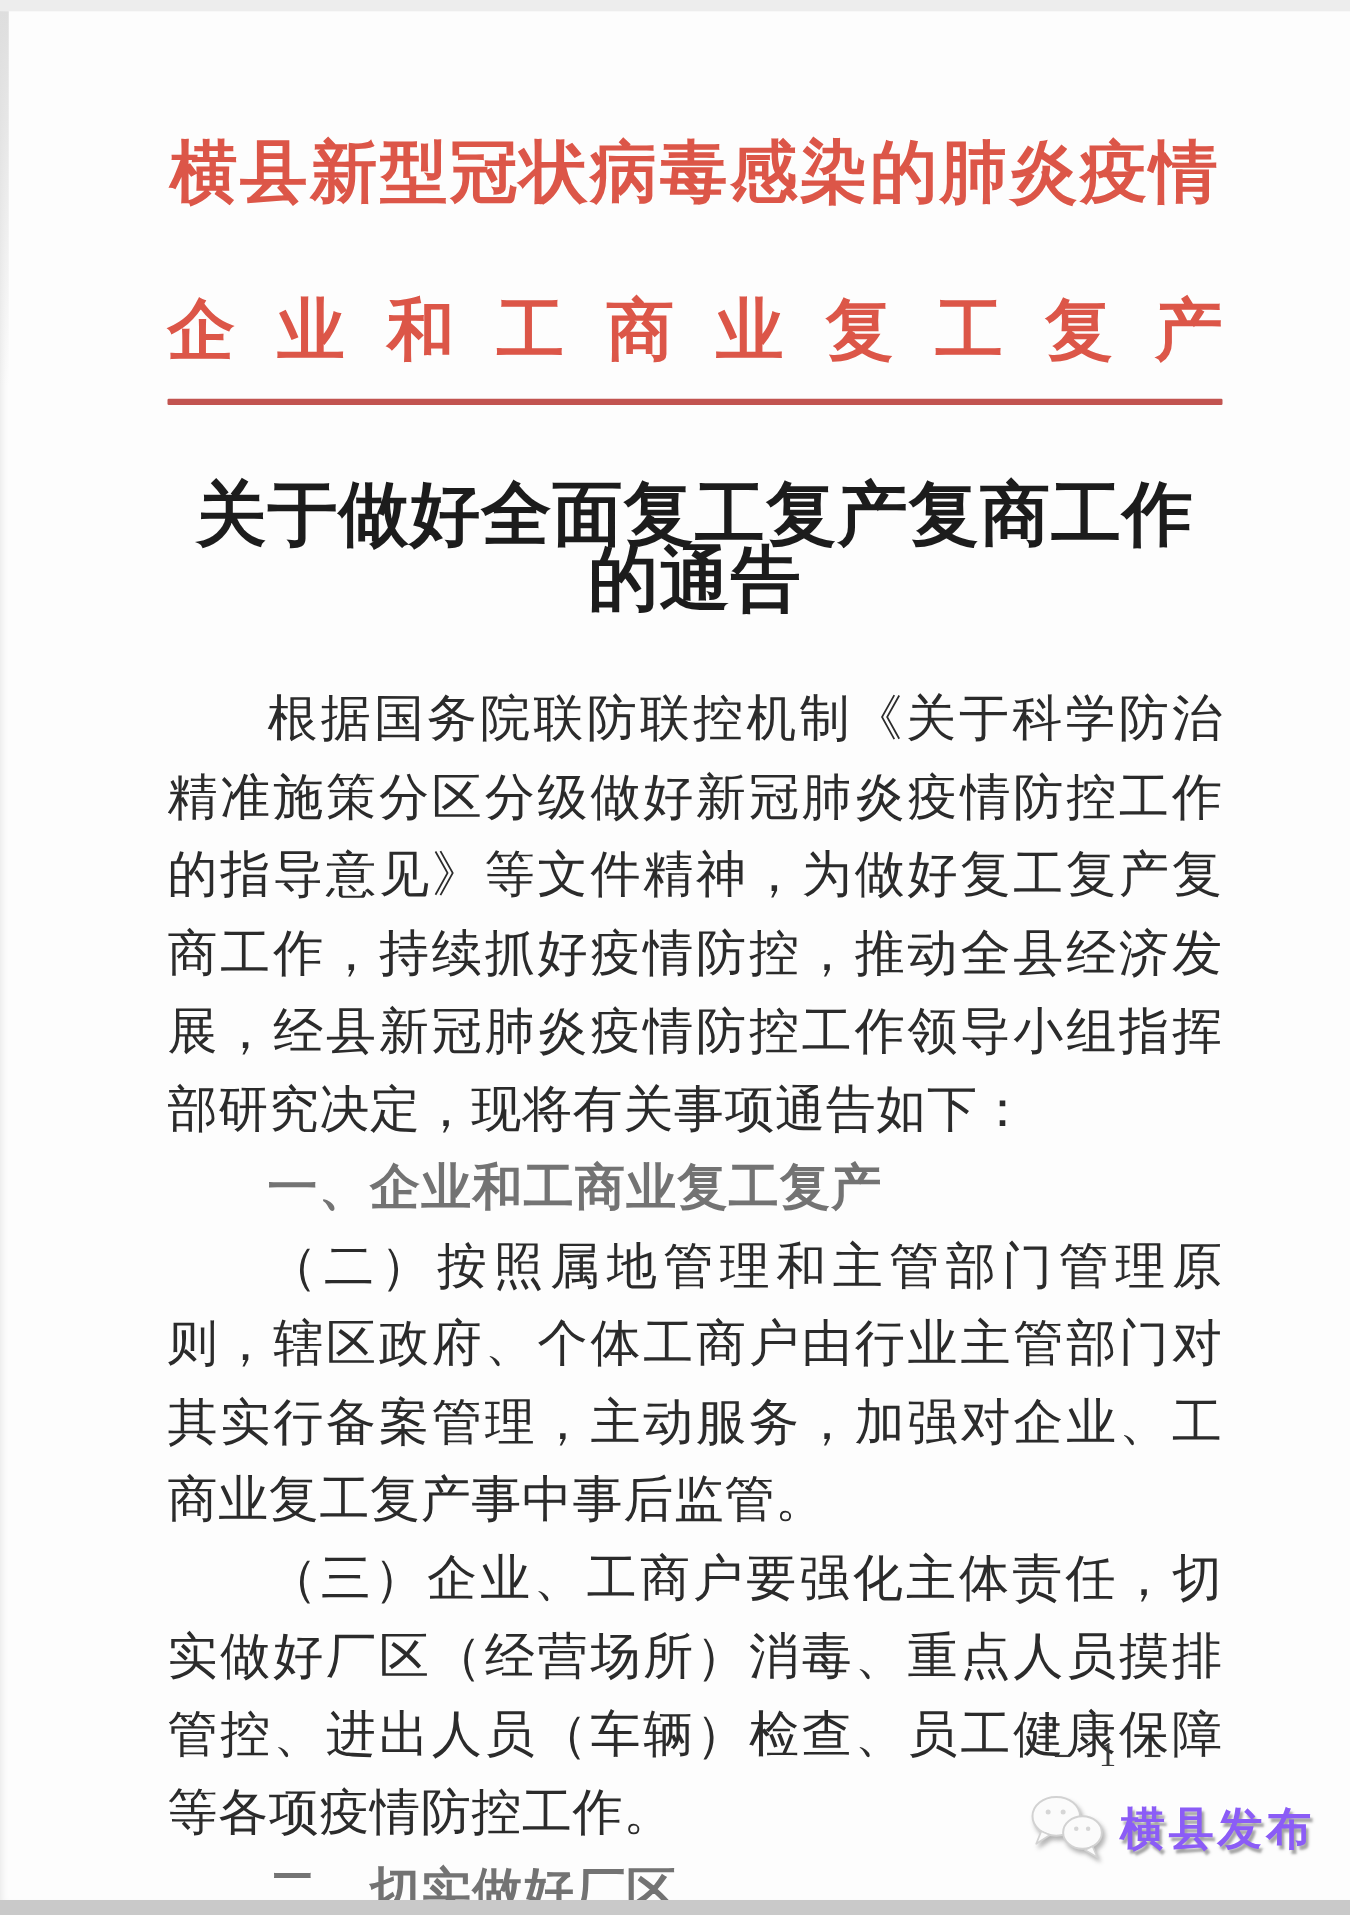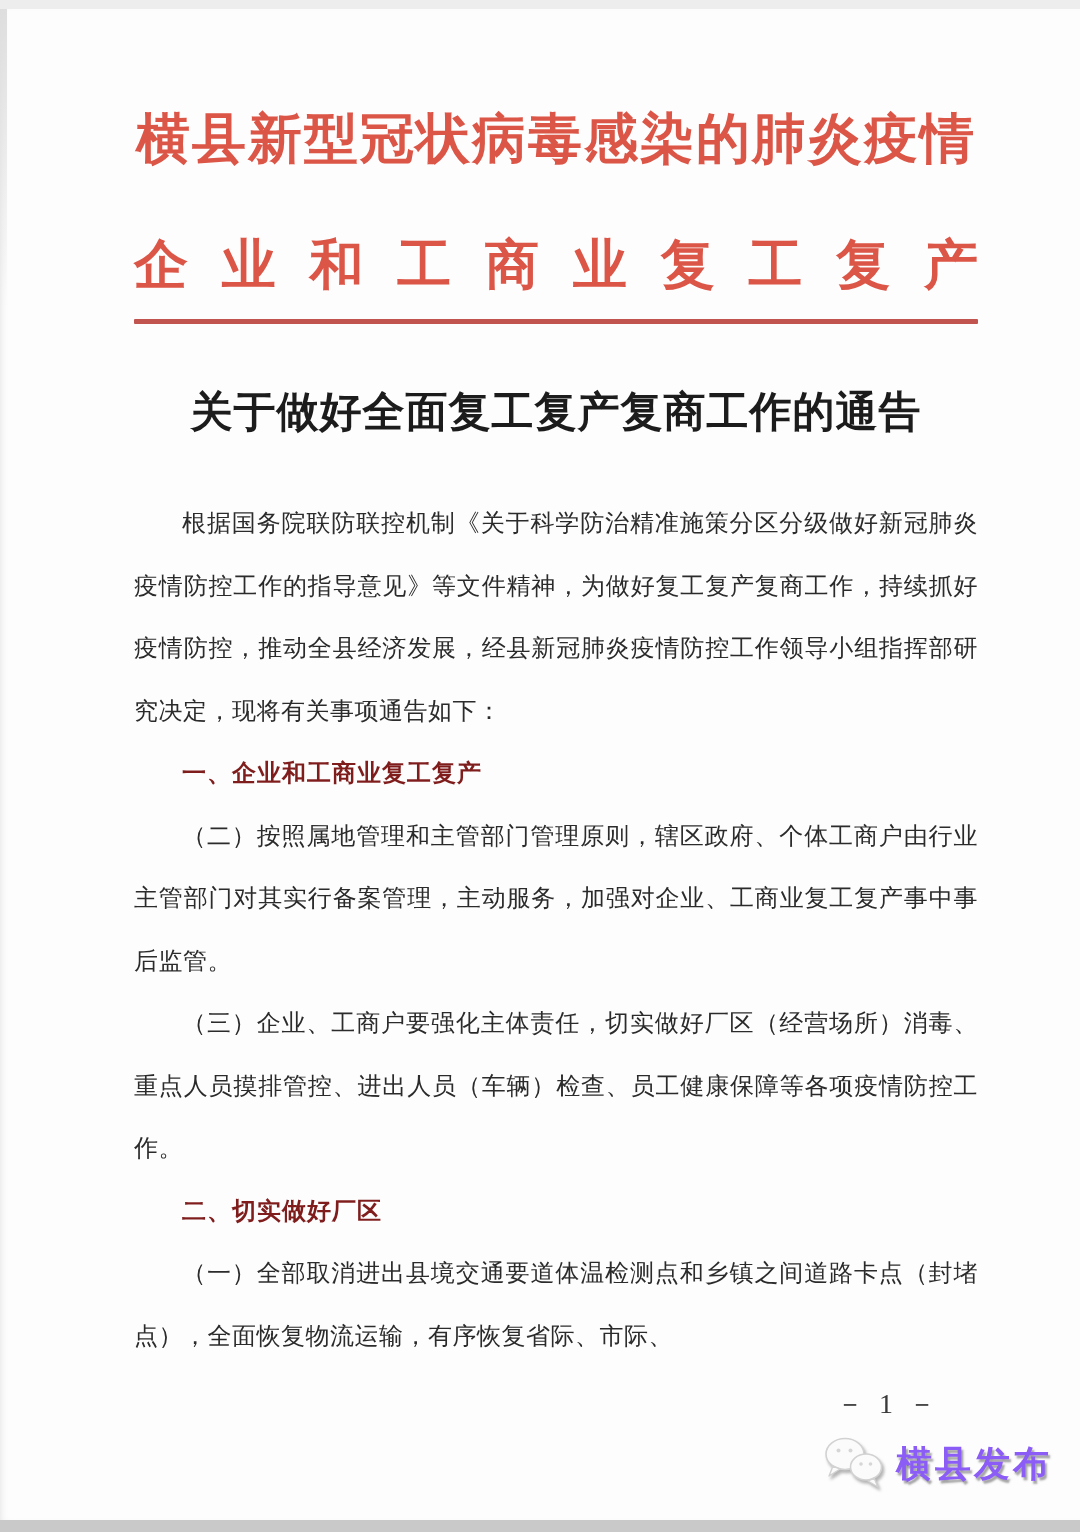--- a/index.html
+++ b/index.html
@@ -70,44 +70,44 @@
     margin-top: 22px;
     height: 5px;
     background: #c25450;
     border-radius: 1px;
   }
 
   
   .doc-title {
     margin-top: 62px;
     text-align: center;
-    font-size: 42px;
+    font-size: 56px;
     line-height: 52px;
     font-weight: bold;
     letter-spacing: 1px;
     color: #1c1c1c;
     font-family: "Liberation Serif", "DejaVu Serif", serif;
   }
 
   
   .body-block {
     margin-top: 54px;
     color: #2b2b2b;
   }
   .para {
-    font-size: 24px;
+    font-size: 40px;
     line-height: 62.5px;
     text-align: justify;
     text-indent: 2em;
     letter-spacing: 0.5px;
   }
   .para.heading {
     font-family: "Liberation Sans", "DejaVu Sans", sans-serif;
     font-weight: bold;
-    color: #7f1d1d;
+    color: #737373;
     letter-spacing: 1px;
   }
 
   
   .page-number {
     position: absolute;
     top: 1376px;
     right: 140px;
     font-size: 28px;
     letter-spacing: 4px;

